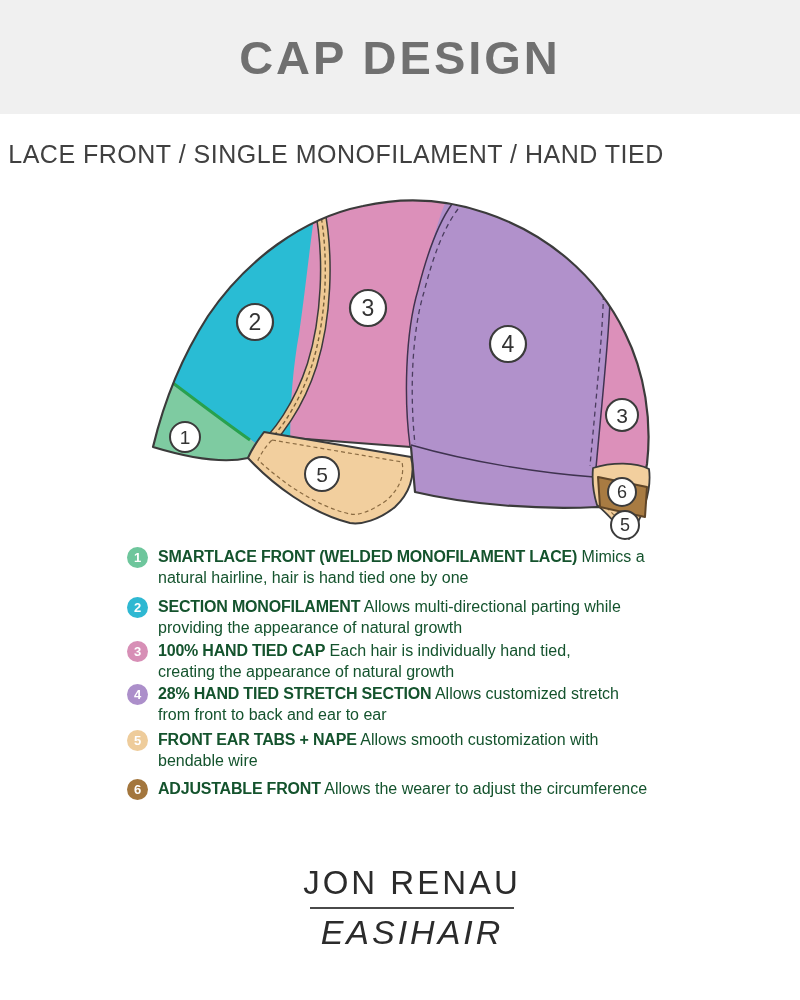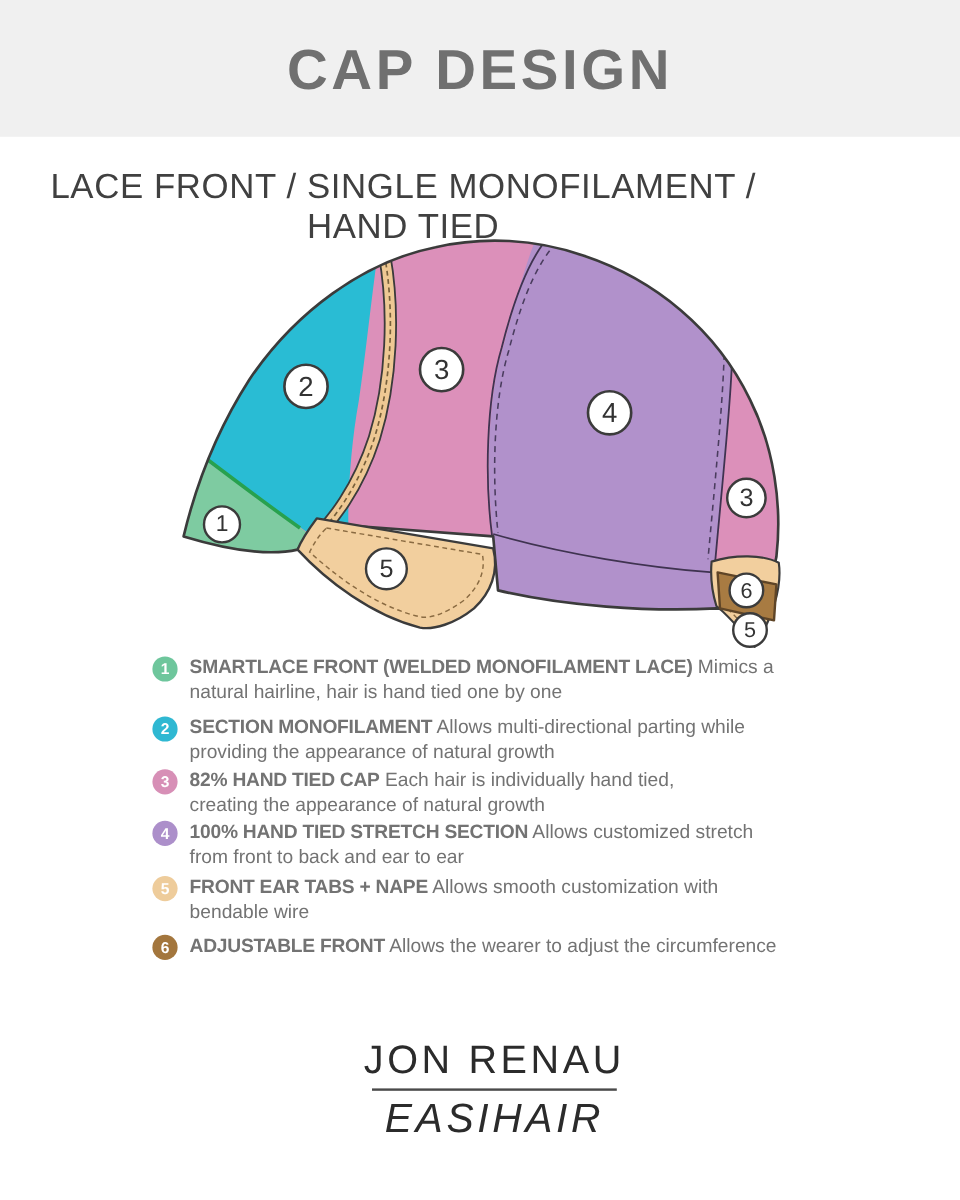--- a/index.html
+++ b/index.html
@@ -2,27 +2,27 @@
 <html><head>
 <meta charset="utf-8">
 <style>
   html,body{margin:0;padding:0;background:#ffffff;}
   .page{position:relative;width:800px;height:1000px;background:#ffffff;overflow:hidden;
         font-family:"Liberation Sans", sans-serif;}
   .header{position:absolute;left:0;top:0;width:800px;height:114px;background:#f0f0f0;
           display:flex;align-items:center;justify-content:center;}
   .header h1{margin:0;font-size:47px;font-weight:bold;letter-spacing:3px;color:#707070;}
   .subtitle{position:absolute;left:0;top:140px;width:672px;text-align:center;
-            font-size:29px;color:#404040;letter-spacing:0.5px;}
+            font-size:25px;color:#404040;letter-spacing:0.5px;}
   .legend{position:absolute;left:0;top:0;width:800px;height:1000px;pointer-events:none;}
   .legend-row{position:absolute;left:127px;width:556px;}
   .legend-num{position:absolute;left:0;top:1px;width:21px;height:21px;border-radius:50%;
               color:#ffffff;font-size:13px;font-weight:bold;display:flex;align-items:center;
               justify-content:center;}
-  .legend-text{margin:0 0 0 31px;font-size:16px;line-height:21px;color:#737373;}
+  .legend-text{margin:0 0 0 31px;font-size:16px;line-height:21px;color:#14532d;}
   .legend-text b{letter-spacing:-0.2px;}
   .logo{position:absolute;left:12px;top:864px;width:800px;text-align:center;color:#2b2b2b;}
   .logo .l1{font-size:33px;letter-spacing:3px;}
   .logo .divider{width:204px;height:2px;background:#4a4a4a;margin:5px auto 4px auto;}
   .logo .l2{font-size:34px;letter-spacing:3px;font-style:italic;}
   svg text.marker{fill:#333333;font-family:"Liberation Sans",sans-serif;}
 </style>
 </head>
 <body>
 
@@ -96,25 +96,25 @@
       <div class="legend-row" style="top: 546px;">
         <span class="legend-num" style="background: rgb(110, 198, 156);">1</span>
         <p class="legend-text"><b>SMARTLACE FRONT (WELDED MONOFILAMENT LACE)</b>  Mimics a<br>natural hairline, hair is hand tied one by one</p>
       </div>
       <div class="legend-row" style="top: 596px;">
         <span class="legend-num" style="background: rgb(47, 184, 210);">2</span>
         <p class="legend-text"><b>SECTION MONOFILAMENT</b>  Allows multi-directional parting while<br>providing the appearance of natural growth</p>
       </div>
       <div class="legend-row" style="top: 640px;">
         <span class="legend-num" style="background: rgb(215, 143, 182);">3</span>
-        <p class="legend-text"><b>82% HAND TIED CAP</b>  Each hair is individually hand tied,<br>creating the appearance of natural growth</p>
+        <p class="legend-text"><b>100% HAND TIED CAP</b>  Each hair is individually hand tied,<br>creating the appearance of natural growth</p>
       </div>
       <div class="legend-row" style="top: 683px;">
         <span class="legend-num" style="background: rgb(172, 143, 202);">4</span>
-        <p class="legend-text"><b>100% HAND TIED STRETCH SECTION</b>  Allows customized stretch<br>from front to back and ear to ear</p>
+        <p class="legend-text"><b>28% HAND TIED STRETCH SECTION</b>  Allows customized stretch<br>from front to back and ear to ear</p>
       </div>
       <div class="legend-row" style="top: 729px;">
         <span class="legend-num" style="background: rgb(238, 204, 155);">5</span>
         <p class="legend-text"><b>FRONT EAR TABS + NAPE</b>  Allows smooth customization with<br>bendable wire</p>
       </div>
       <div class="legend-row" style="top: 778px;">
         <span class="legend-num" style="background: rgb(163, 118, 61);">6</span>
         <p class="legend-text"><b>ADJUSTABLE FRONT</b>  Allows the wearer to adjust the circumference</p>
       </div>
     </div>

